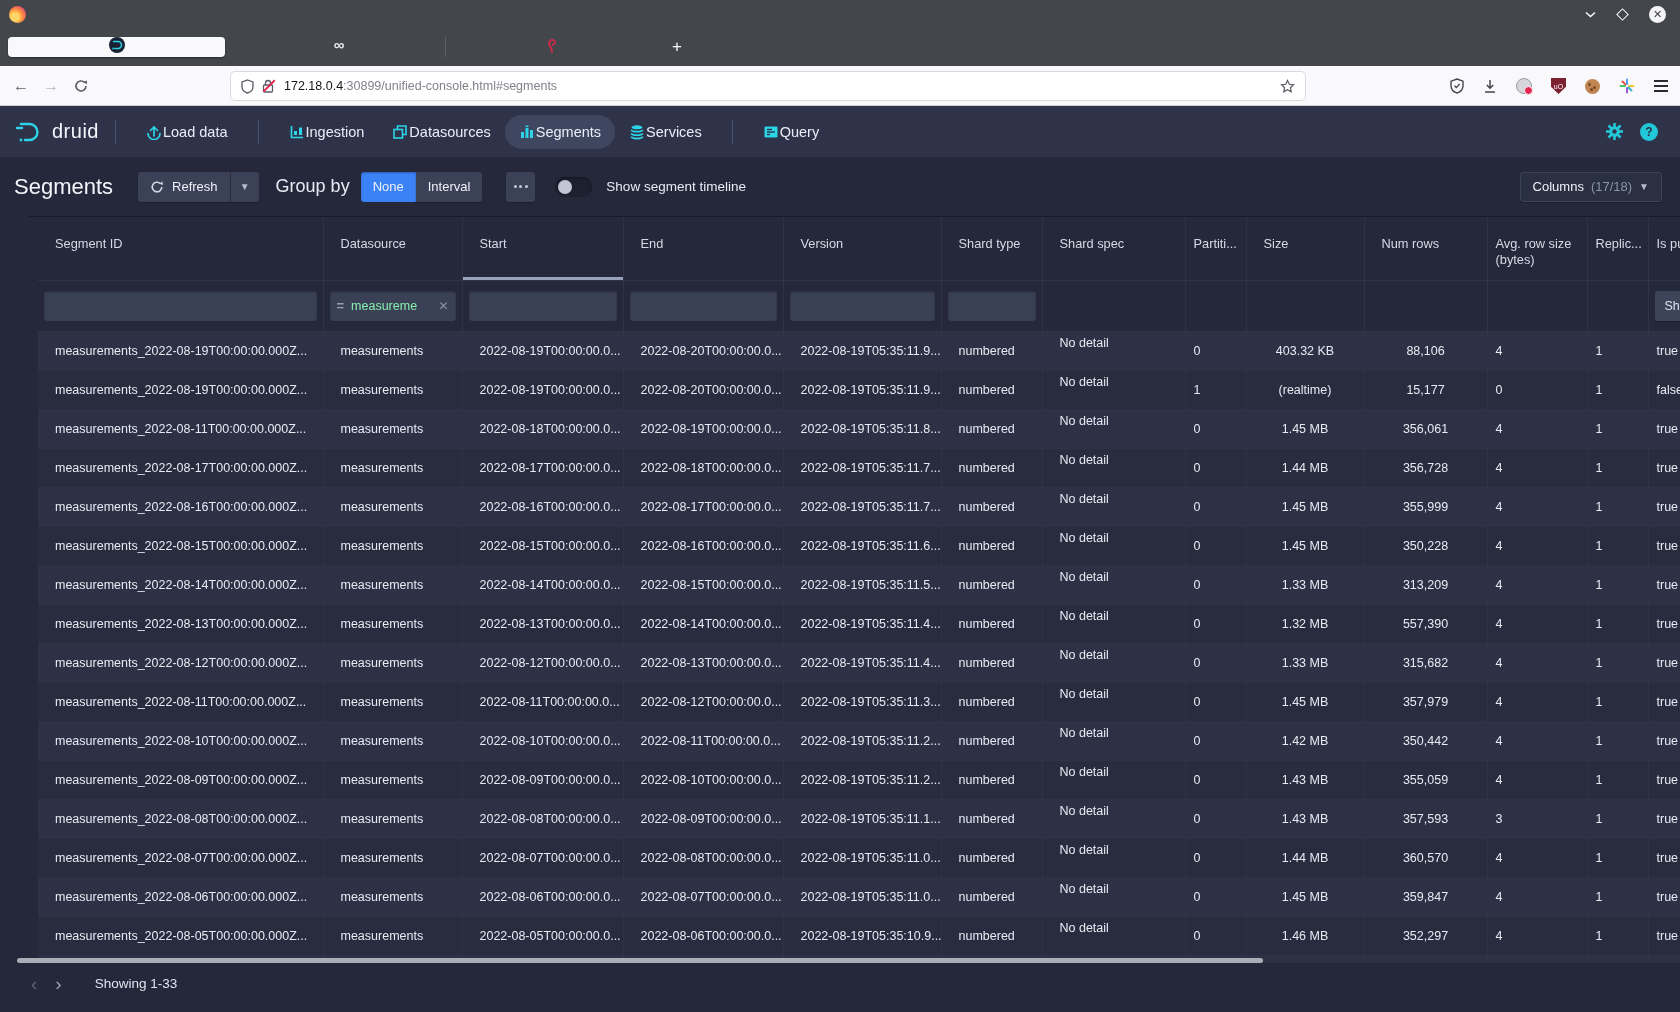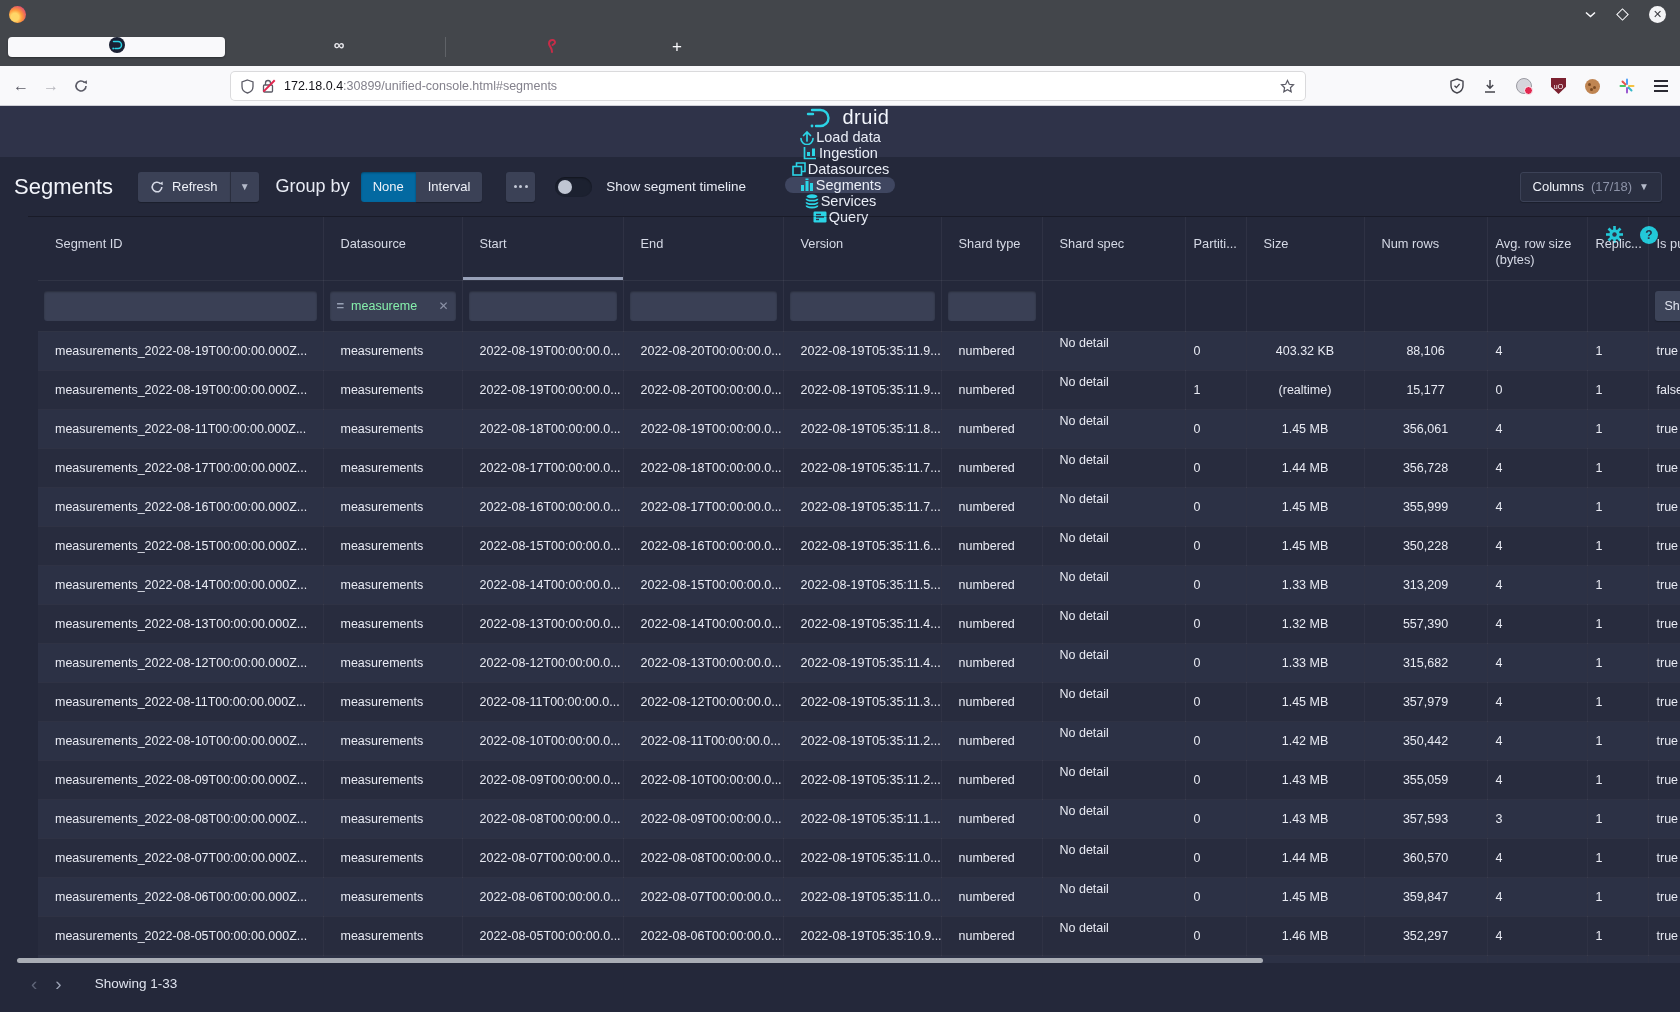--- a/index.html
+++ b/index.html
@@ -49,40 +49,40 @@
   .cookie { width:15px; height:15px; border-radius:50%; background:#c08552; position:relative; }
   .cookie i { position:absolute; width:3px; height:3px; border-radius:50%; background:#7a4a23; }
   .avatar-ext { width:16px; height:16px; border-radius:50%; background:#d6d6dc; position:relative; border:1px solid #9a9aa2; }
   .avatar-ext::after { content:""; position:absolute; right:-2px; bottom:-2px; width:7px; height:7px;
     border-radius:50%; background:#e22850; border:1px solid #f9f9fb; }
   .hamburger { display:flex; flex-direction:column; gap:3px; }
   .hamburger div { width:14px; height:1.8px; background:#2b2a33; }
 
   
   .druid-nav { position:absolute; top:106px; left:0; width:1680px; height:51px; background:#2f3349;
-    display:flex; align-items:center; color:#e9edf6; font-size:14.5px;flex-direction:column; }
+    display:flex; align-items:center; color:#e9edf6; font-size:14.5px; }
   .brand { display:flex; align-items:center; gap:8px; margin-left:14px; }
   .brand-word { font-size:20px; color:#f4f7fd; letter-spacing:.5px; }
   .nav-div { width:1px; height:24px; background:#4a506a; margin:0 16px; }
   .nav-item { display:flex; align-items:center; gap:1px; height:34px; padding:0 14px; border-radius:17px; }
   .nav-item.active { background:#3f4660; }
   .nav-right { margin-left:auto; display:flex; align-items:center; gap:16px; padding-right:22px; }
   .help-circle { width:18px; height:18px; border-radius:50%; background:#22c8d8; color:#273046;
     font-weight:bold; font-size:12px; display:flex; align-items:center; justify-content:center; }
 
   
   .page-header { position:absolute; top:157px; left:0; width:1680px; height:59px;
     display:flex; align-items:center; color:#e8ebf4; }
   .page-title { font-size:22px; color:#f3f5fb; margin-left:14px; margin-right:25px; }
   .btn { height:30px; background:#3b4156; color:#eef1f8; font-size:13px; display:flex;
     align-items:center; padding:0 12px; border-radius:3px; box-shadow:0 1px 1px rgba(0,0,0,.25); }
   .btn-group { display:flex; }
   .btn-group .btn:first-child { border-radius:3px 0 0 3px; }
   .btn-caret { width:29px; justify-content:center; border-radius:0 3px 3px 0; border-left:1px solid rgba(0,0,0,.28); padding:0; }
-  .btn.pressed { background:#0369a1; box-shadow:inset 0 1px 2px rgba(0,0,0,.3); }
+  .btn.pressed { background:#3b82f6; box-shadow:inset 0 1px 2px rgba(0,0,0,.3); }
   .caret { font-size:10px; color:#b4bac9; }
   .gb-label { margin-left:17px; margin-right:11px; font-size:18px; }
   .more-btn { width:29px; justify-content:center; gap:2.5px; margin-left:24px; padding:0; }
   .more-btn i { width:3px; height:3px; border-radius:50%; background:#c4c9d6; }
   .toggle { width:37px; height:20px; border-radius:10px; background:#1c2130; margin-left:20px;
     position:relative; box-shadow:inset 0 1px 2px rgba(0,0,0,.4); }
   .toggle-knob { position:absolute; left:3px; top:3px; width:14px; height:14px; border-radius:50%; background:#c0c6d3; }
   .toggle-label { margin-left:14px; font-size:13.5px; }
   .columns-btn { margin-left:auto; margin-right:18px; background:#2a2f41; border:1px solid #3c4257; gap:7px; }
   .columns-count { color:#8d93a8; }

